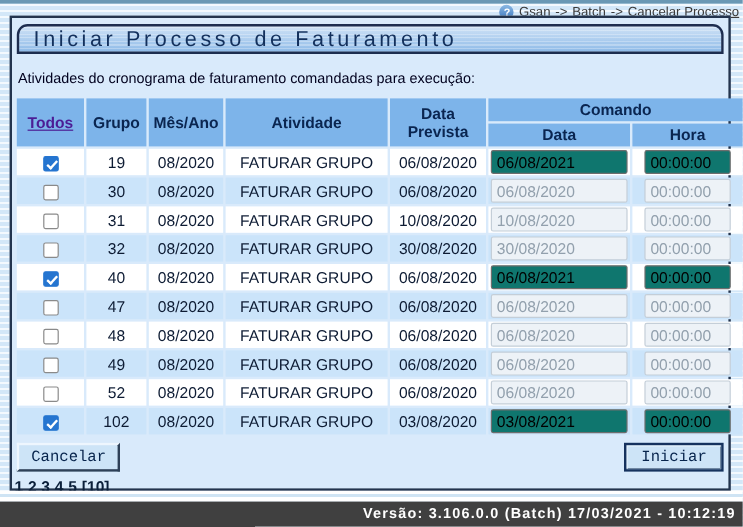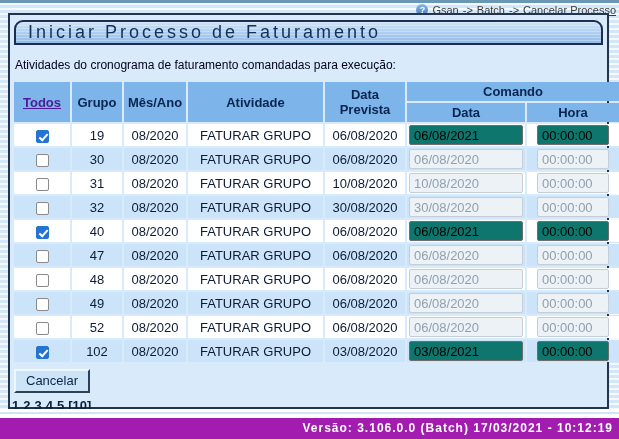--- a/index.html
+++ b/index.html
@@ -33,30 +33,30 @@
   .cb { position:relative; display:inline-block; width:13px; height:13px; background:#fff; border:1px solid #8a8a8a; border-radius:2px; vertical-align:middle; cursor:pointer; }
   .cb.on { background:#2575d0; border-color:#2575d0; }
   .cb.on::after { content:''; position:absolute; left:4px; top:1px; width:3px; height:7px; border:solid #fff; border-width:0 2px 2px 0; transform:rotate(42deg); }
 
   input.cmd { height:20px; font-family:"Liberation Sans",sans-serif; font-size:13px; color:#000; background:#0f766e; border:1px solid #6e6e6e; border-radius:2px; padding:0 4px; }
   input.cmd.data { width:114px; }
   input.cmd.hora { width:72px; }
   input.cmd:disabled { background:#edf2f7; color:#92a0ad; border:1px solid #c4ced8; }
 
   .buttons-row { display:flex; justify-content:space-between; margin:5px 4px 0 4px; }
-  button.btn { font-family:Liberation Sans, sans-serif; font-size:13px; color:#07244c; background:#cde4f7; padding:2px 10px 3px 10px; cursor:pointer;
+  button.btn { font-family:Liberation Mono, monospace; font-size:13px; color:#07244c; background:#cde4f7; padding:2px 10px 3px 10px; cursor:pointer;
     border-style:solid; border-width:2px; border-color:#eef6fe #2e4057 #2e4057 #eef6fe; }
   button.btn-default { border:2px solid #16325e; box-shadow:inset 1px 1px 0 #e9f4fd, inset -1px -1px 0 #7088a3; padding:2px 12px 3px 12px; }
 
   .pagination { margin-top:5px; font-size:13px; font-weight:bold; color:#0b1f3a; }
   .pagination a { color:#0b1f3a; text-decoration:underline; cursor:pointer; margin:0 2px; }
   .pagination .current { margin:0 2px; }
 
   .pre-footer { position:absolute; bottom:21px; left:0; width:100%; height:9px; background:linear-gradient(180deg,#ffffff 0 3px,#cfe4f4 3px 5px,#ffffff 5px 9px); }
-  .footer { position:absolute; bottom:0; left:0; width:100%; height:21px; background:#a21caf; color:#fff; font-size:12px; font-weight:bold; letter-spacing:1px; line-height:21px; text-align:right; padding-right:6px; }
+  .footer { position:absolute; bottom:0; left:0; width:100%; height:21px; background:#404040; color:#fff; font-size:12px; font-weight:bold; letter-spacing:1px; line-height:21px; text-align:right; padding-right:6px; }
 </style>
 </head>
 <body>
 
 <div class="top-bar"></div>
 
 <div class="breadcrumb">
   <span class="help-icon">?</span>
   <a>Gsan</a>
   <span class="crumb-sep">-&gt;</span>
@@ -191,20 +191,21 @@
       <td>FATURAR GRUPO</td>
       <td>03/08/2020</td>
       <td><input type="text" class="cmd data" value="03/08/2021" style=""></td>
       <td><input type="text" class="cmd hora" value="00:00:00" style=""></td>
     </tr>
   </tbody>
   </table>
 
   <div class="buttons-row">
     <button class="btn">Cancelar</button>
+    <button class="btn btn-default">Iniciar</button>
   </div>
 
   <div class="pagination">
     <span class="current">1</span><a>2</a><a>3</a><a>4</a><a>5</a><a>[10]</a>
   </div>
 </div>
 
 <div class="pre-footer"></div>
 <div class="footer">
   <span>Versão: 3.106.0.0 (Batch) 17/03/2021 - 10:12:19</span>

